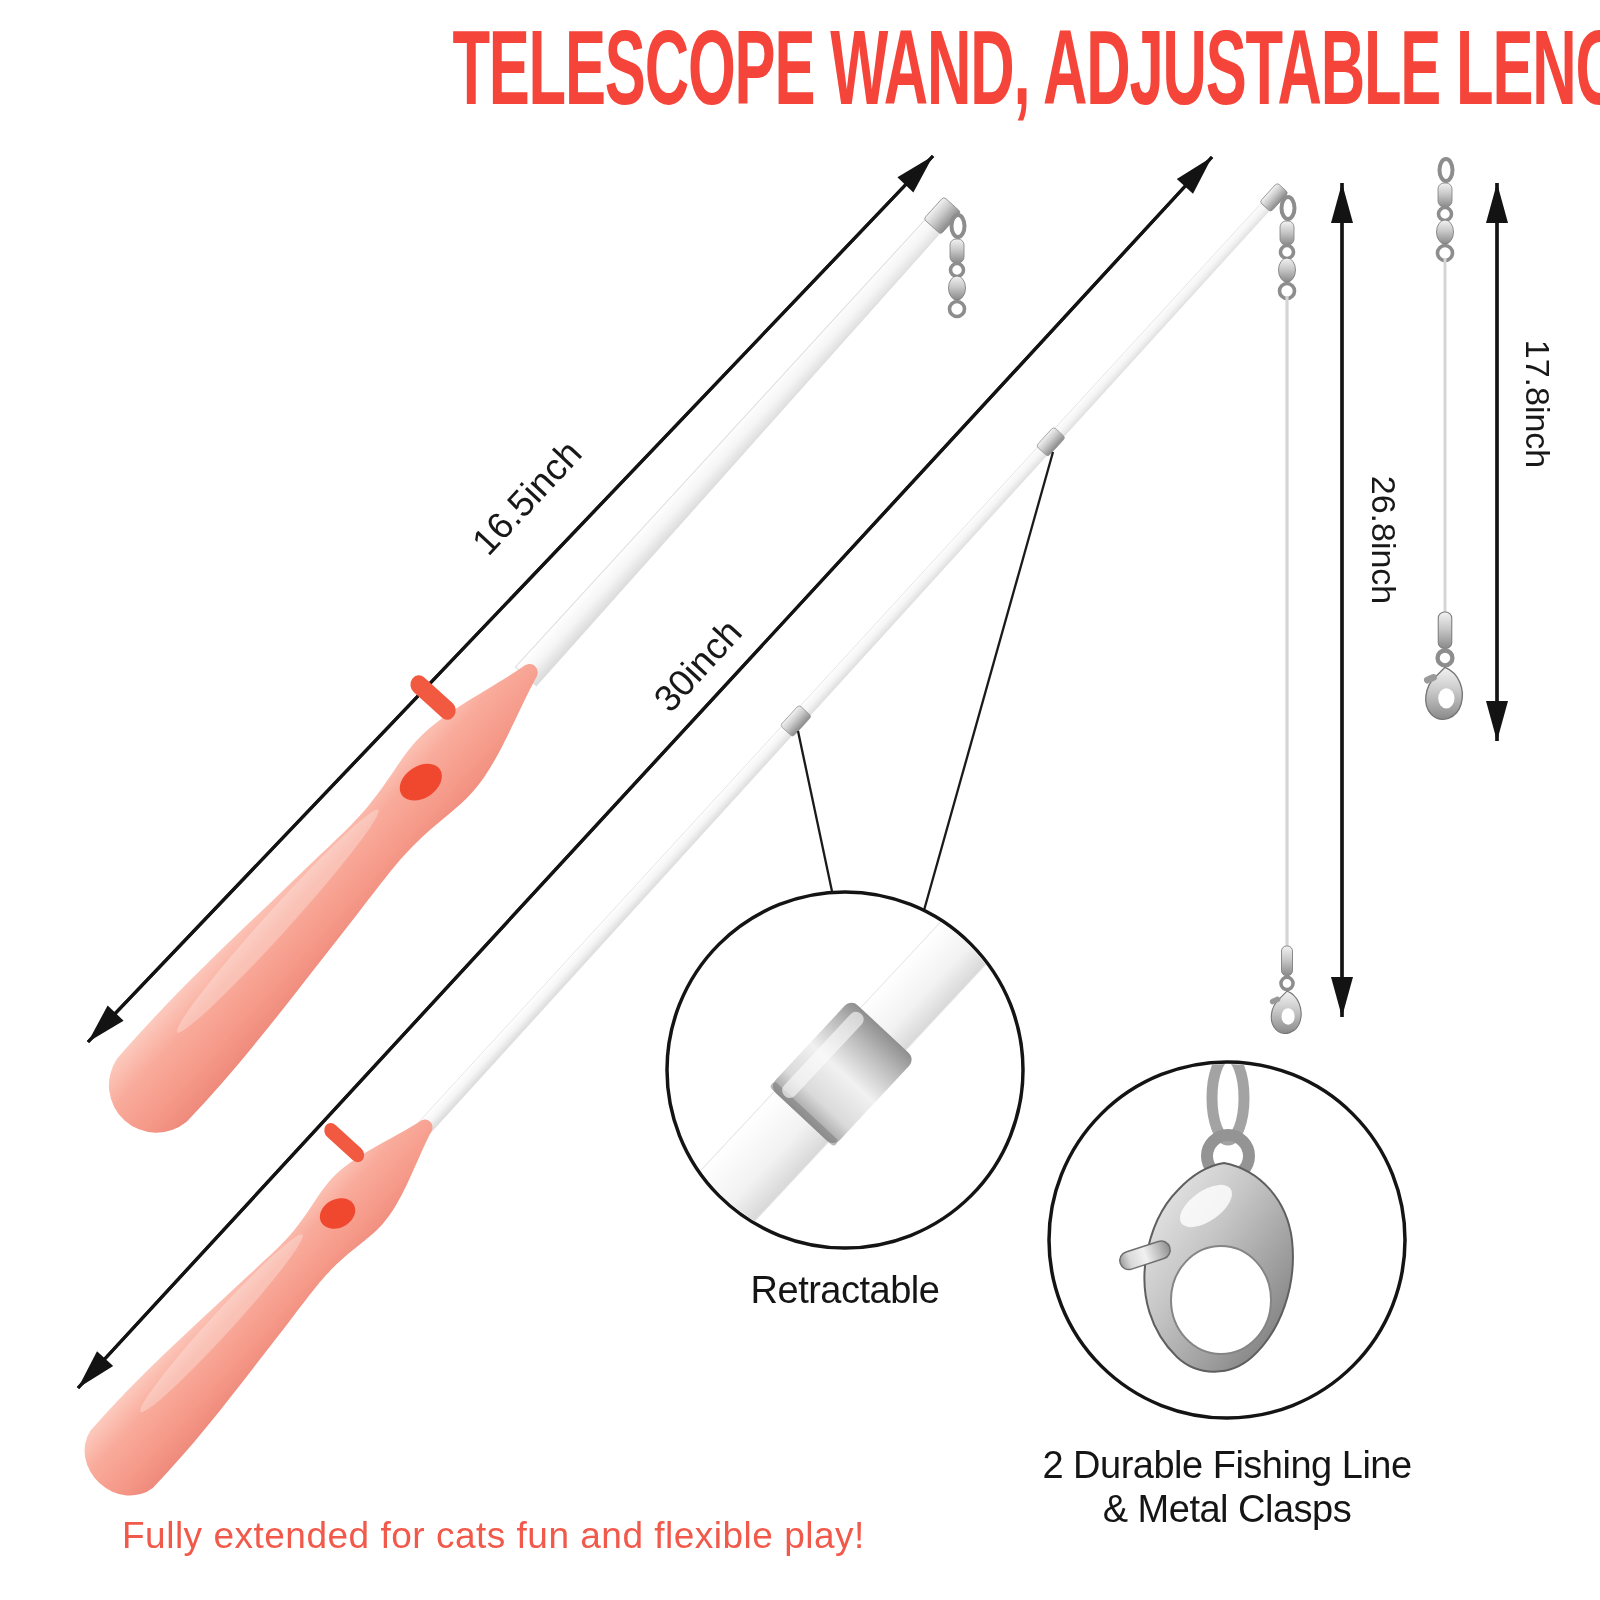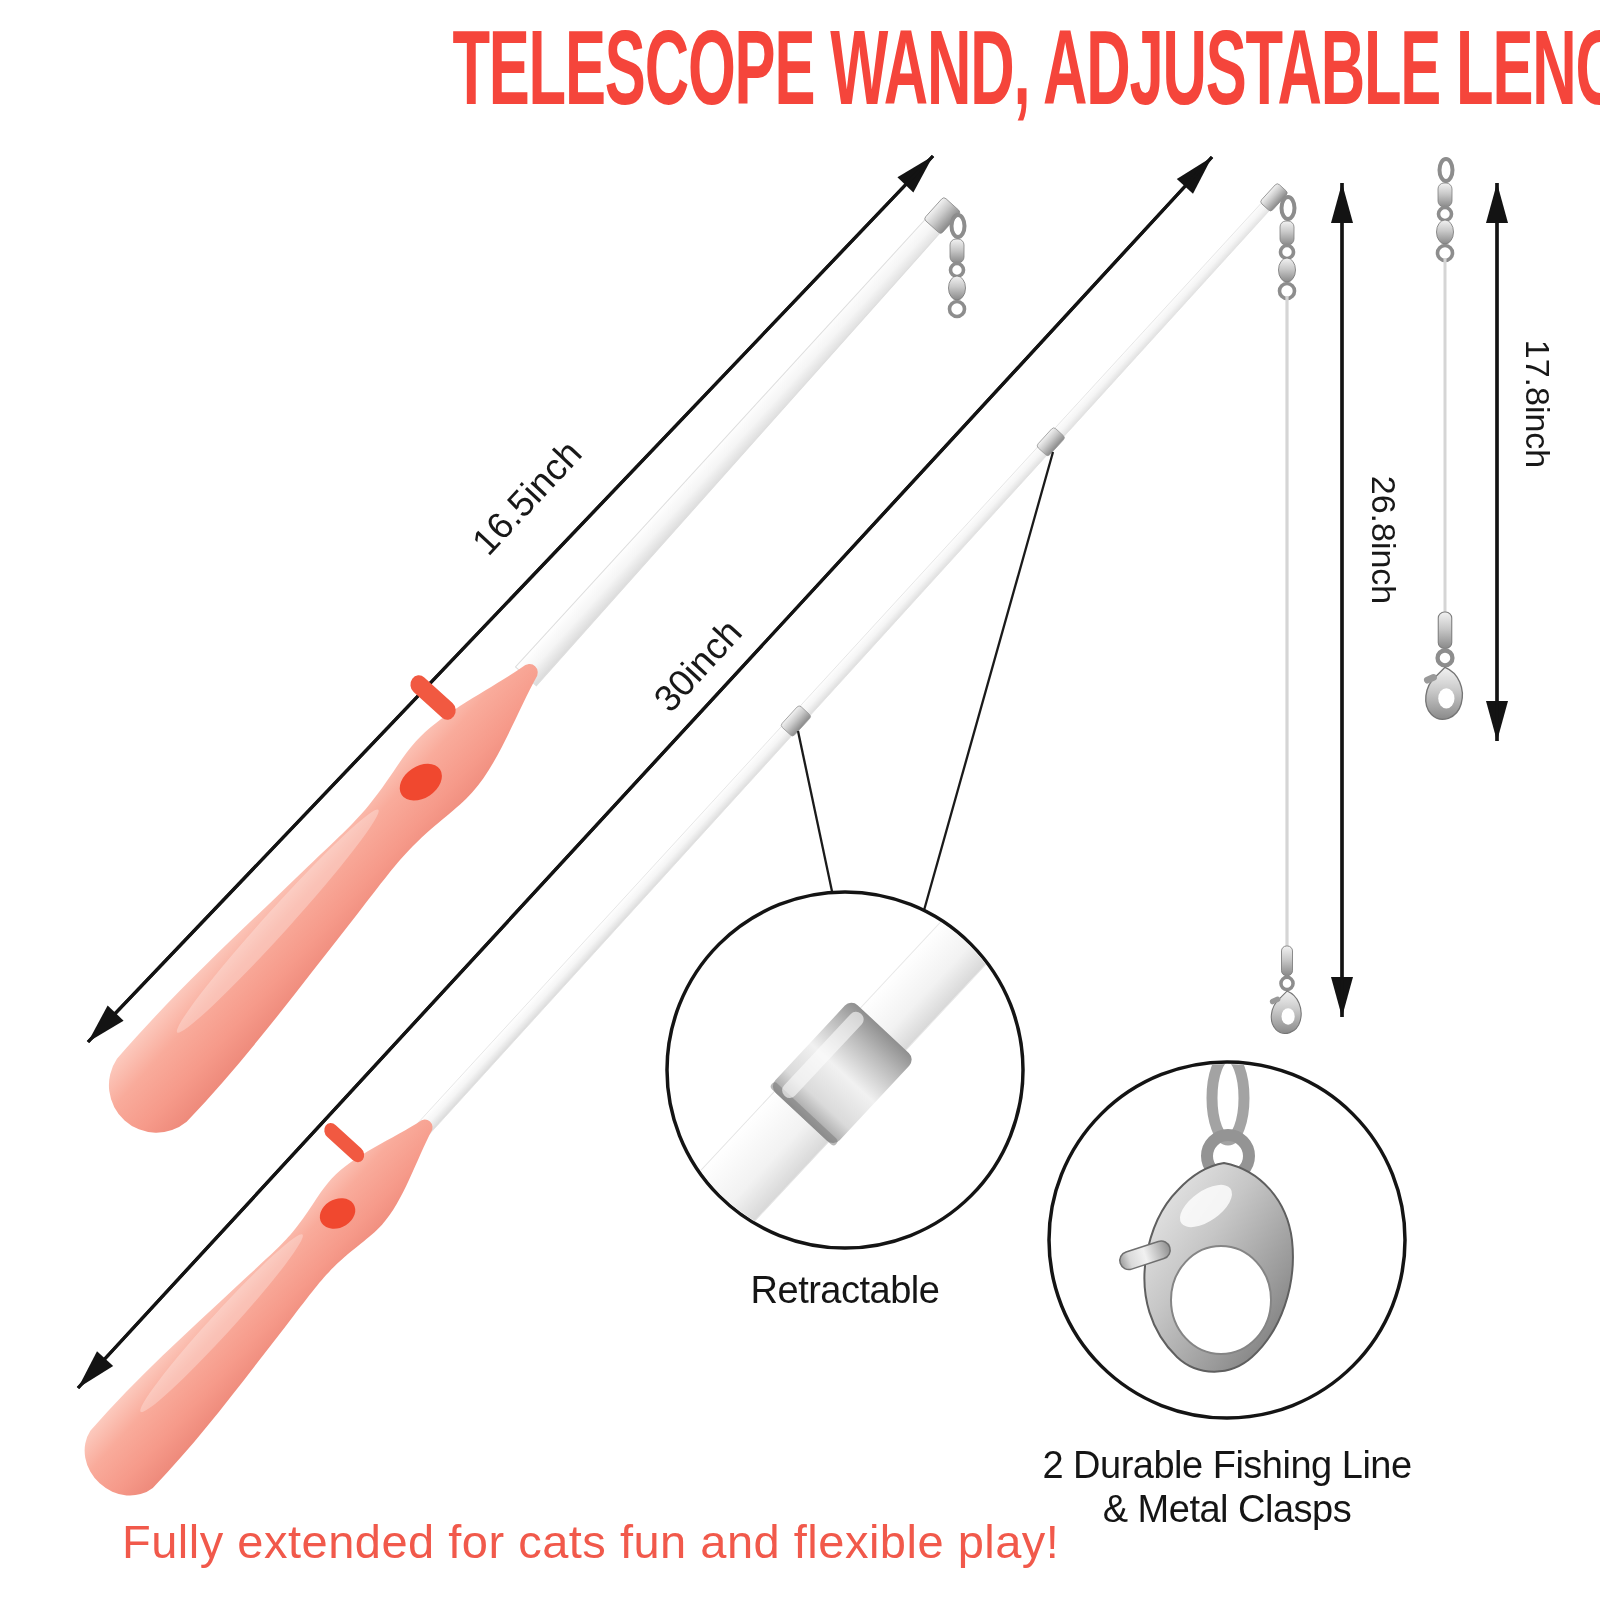--- a/index.html
+++ b/index.html
@@ -11,21 +11,21 @@
     position:absolute;left:0;top:14px;width:1600px;text-align:center;
     white-space:nowrap;
   }
   .title-text{
     display:inline-block;font-size:106px;font-weight:bold;line-height:1;
     letter-spacing:-2px;color:#f5453b;
     transform:scaleX(0.58);transform-origin:50% 50%;
     font-family:"Liberation Sans",sans-serif;
   }
   .slogan-text{
-    position:absolute;left:122px;top:1516px;font-size:47px;line-height:1.1;
+    position:absolute;left:122px;top:1516px;font-size:37px;line-height:1.1;
     color:#f1594b;letter-spacing:0.5px;white-space:nowrap;
     font-family:"Liberation Sans",sans-serif;
   }
   svg{position:absolute;left:0;top:0;}
   .mlabel{font-family:"Liberation Sans",sans-serif;font-size:37px;fill:#181818;}
   .vlabel{font-family:"Liberation Sans",sans-serif;font-size:34px;fill:#181818;}
   .caption{font-family:"Liberation Sans",sans-serif;font-size:38px;fill:#151515;letter-spacing:-0.5px;}
 </style>
 </head>
 <body>

